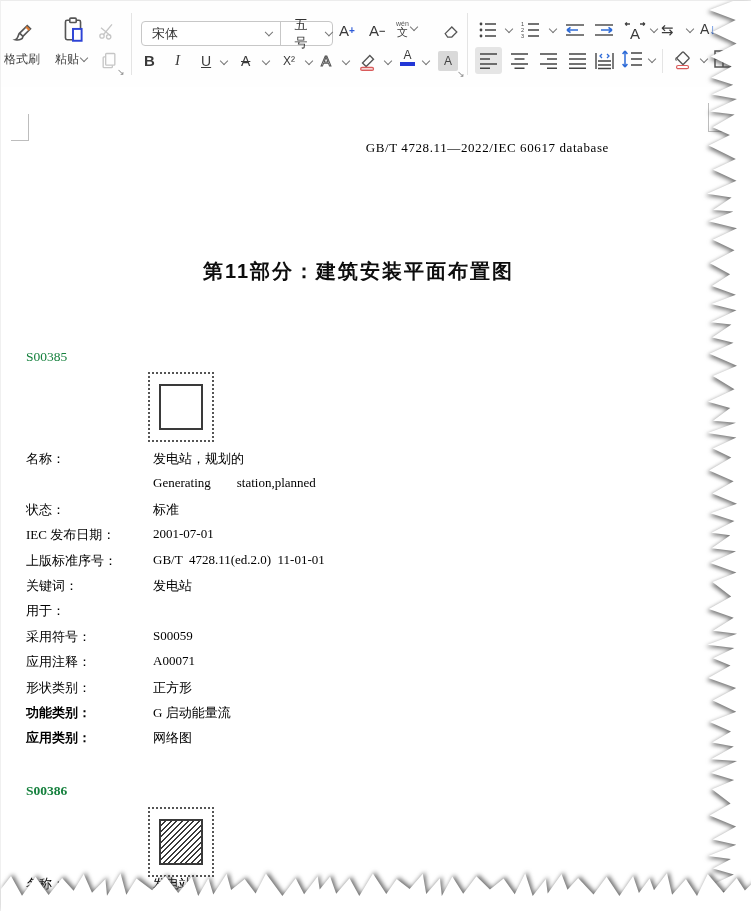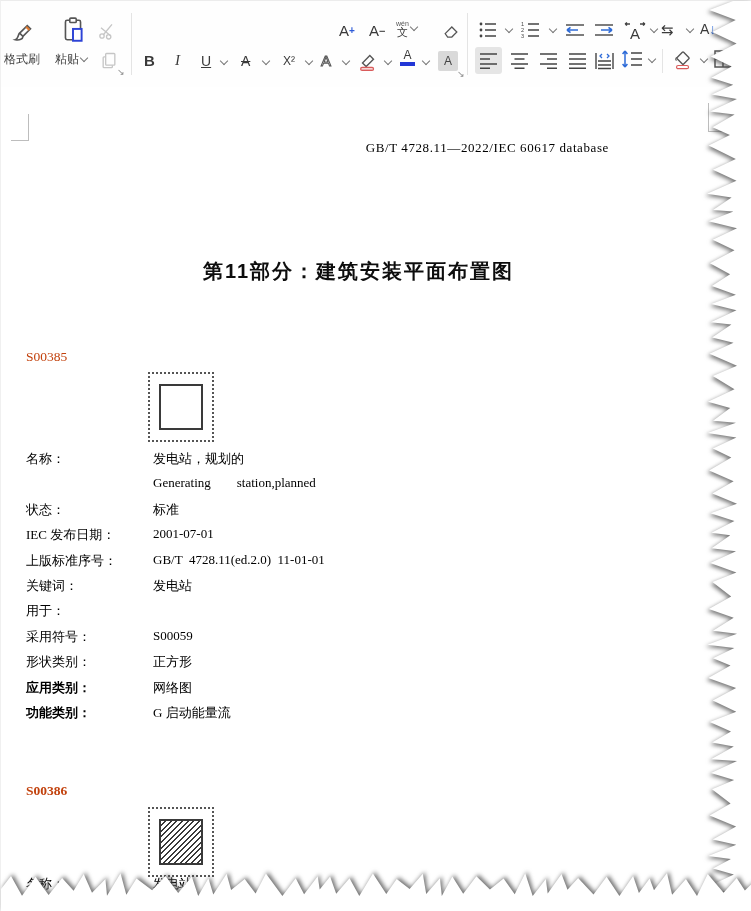--- a/index.html
+++ b/index.html
@@ -44,21 +44,21 @@
           border-right:1px solid #bdbdbd;border-bottom:1px solid #bdbdbd;}
   .cropTR{position:absolute;left:707px;top:16px;width:14px;height:28px;
           border-left:1px solid #bdbdbd;border-bottom:1px solid #bdbdbd;}
   .hdr{position:absolute;left:0;top:53px;width:608px;text-align:right;font-size:13px;letter-spacing:.6px;color:#000;}
   .promo{position:absolute;left:90px;top:78px;font-size:23px;font-weight:bold;color:#f04a6e;
          font-family:"Liberation Serif",serif;letter-spacing:1px;
          -webkit-text-stroke:5px #ffffff;paint-order:stroke fill;
          filter:drop-shadow(2px 3px 1px #c9c9c9);white-space:nowrap;}
   .title{position:absolute;left:0;width:715px;text-align:center;font-weight:bold;font-size:20px;color:#0d0d0d;}
   .t1{top:140px;letter-spacing:6px;} .t2{top:171px;letter-spacing:2px;}
-  .sid{position:absolute;left:25px;font-size:13.5px;color:#c2410c;}
+  .sid{position:absolute;left:25px;font-size:13.5px;color:#15803d;}
   .sid1{top:262px;} .sid2{top:696px;font-weight:bold;}
   .sym{position:absolute;left:147px;width:62px;height:66px;border:2px dotted #555;
        display:flex;align-items:center;justify-content:center;background:#fff;}
   .sym .inner{width:40px;height:42px;border:2px solid #3a3a3a;background:#fff;}
   .sym1{top:285px;} .sym2{top:720px;}
   .sym2 .inner{background:repeating-linear-gradient(135deg,#ffffff 0 2.5px,#3a3a3a 2.5px 4px);}
   .fields{position:absolute;left:25px;top:363px;width:660px;}
   .frow{height:25.4px;display:flex;align-items:flex-start;font-size:13px;}
   .flabel{width:127px;flex:0 0 127px;color:#000;}
   .fval{white-space:pre;color:#000;}
@@ -120,20 +120,27 @@
         <svg width="20" height="20" viewBox="0 0 24 24" fill="none" stroke="#c6c6c6" stroke-width="1.6">
           <rect x="8" y="3" width="11" height="14" rx="1"></rect>
           <path d="M16 17 v2 a1 1 0 0 1 -1 1 H6 a1 1 0 0 1 -1 -1 V8 a1 1 0 0 1 1 -1 h2"></path>
         </svg>
       </span>
     </div>
     <div class="launcher" style="left:116px;top:66px;">↘</div>
 
     <div class="sep" style="left:130px;"></div>
 
+    <div class="combo">
+      <span class="name">宋体</span>
+      <i class="chev" style="margin-right:8px;"></i>
+      <span class="cdiv"></span>
+      <span class="size">五号</span>
+      <i class="chev" style="margin-left:8px;"></i>
+    </div>
     <div class="tbtn g15" style="left:338px;top:21px;">
       <span>A</span>
         <span class="supblue">+</span>
     </div>
     <div class="tbtn g15" style="left:368px;top:21px;">
       <span>A</span>
         <span class="supgray">−</span>
     </div>
     <div class="tbtn" style="left:395px;top:19px;">
       <span class="pinyin">
@@ -337,30 +344,34 @@
           <span class="fval">发电站</span>
         </div>
       <div class="frow">
           <span class="flabel">用于：</span>
         </div>
       <div class="frow">
           <span class="flabel">采用符号：</span>
           <span class="fval">S00059</span>
         </div>
       <div class="frow">
+          <span class="flabel">应用注释：</span>
+          <span class="fval">A00071</span>
+        </div>
+      <div class="frow">
           <span class="flabel">形状类别：</span>
           <span class="fval">正方形</span>
+        </div>
+      <div class="frow boldlbl">
+          <span class="flabel">功能类别：</span>
+          <span class="fval">G 启动能量流</span>
         </div>
       <div class="frow boldlbl">
           <span class="flabel">应用类别：</span>
           <span class="fval">网络图</span>
-        </div>
-      <div class="frow boldlbl">
-          <span class="flabel">功能类别：</span>
-          <span class="fval">G 启动能量流</span>
         </div>
     </div>
 
     <div class="sid sid2 serif">S00386</div>
 
     <div class="sym sym2">
       <div class="inner"></div>
     </div>
 
     <div class="partial serif">

